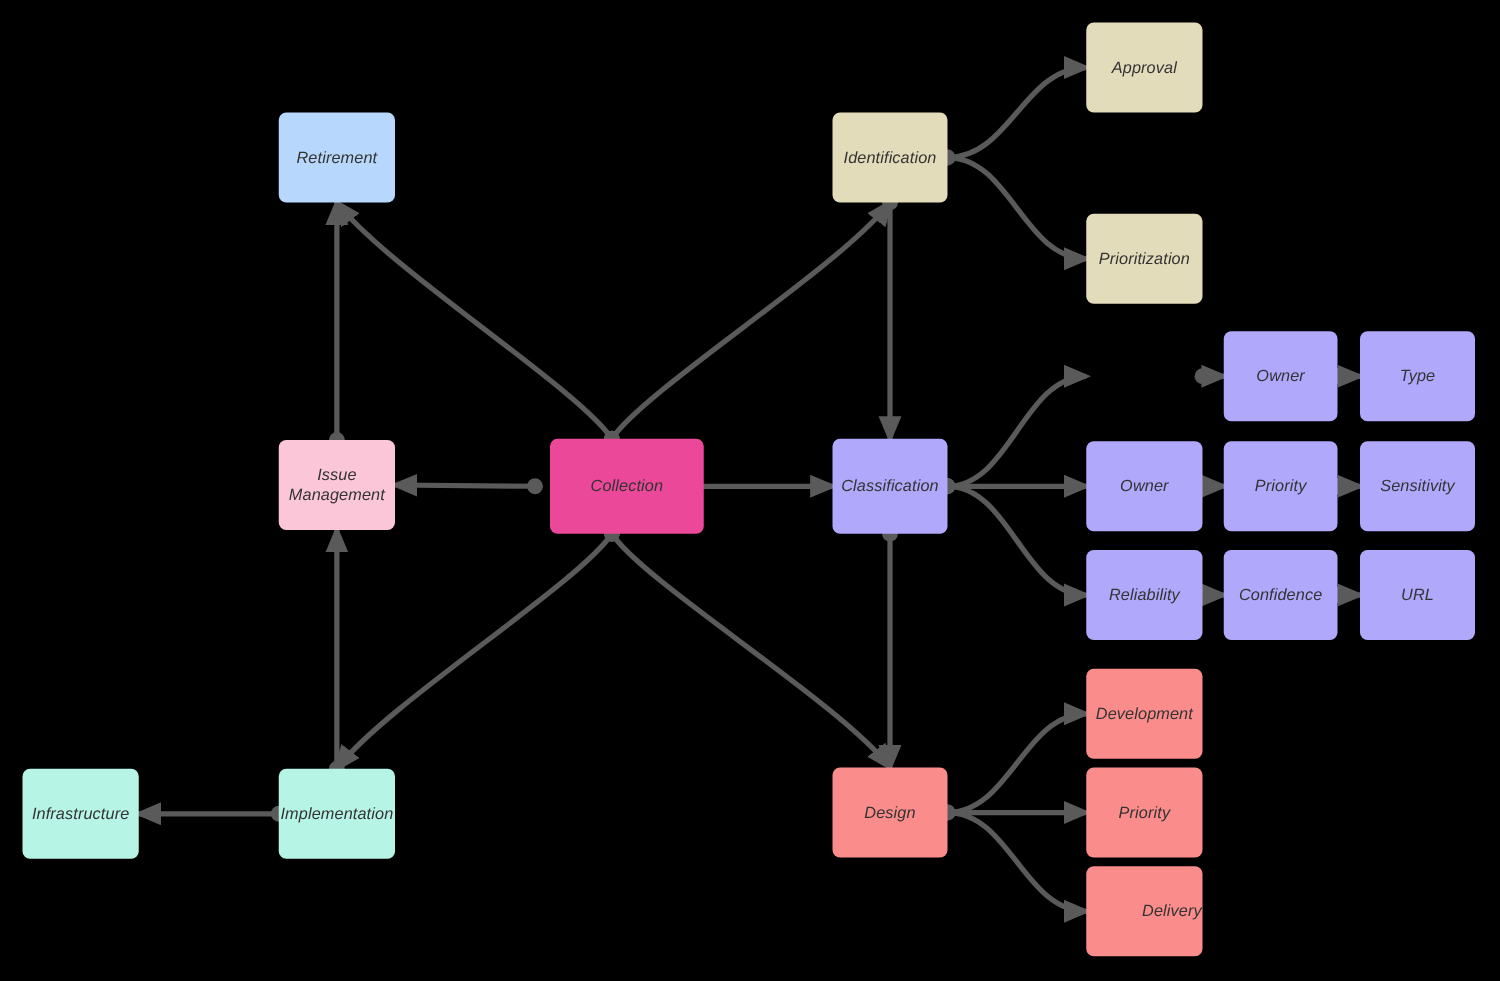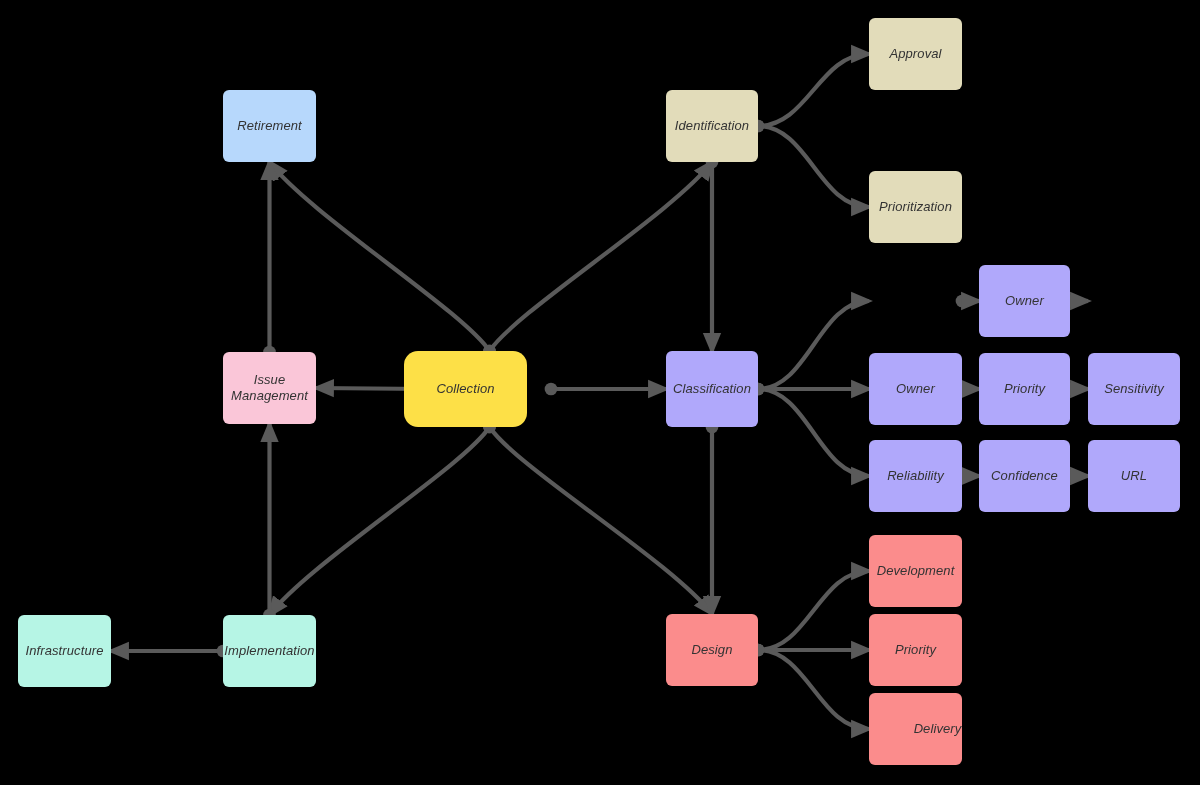--- a/index.html
+++ b/index.html
@@ -95,28 +95,31 @@
     <div class="node" style="left: 869px; top: 18px; width: 93px; height: 72px; background: rgb(226, 220, 186);">
       <span class="node-label">Approval</span>
     </div>
     <div class="node" style="left: 869px; top: 171px; width: 93px; height: 72px; background: rgb(226, 220, 186);">
       <span class="node-label">Prioritization</span>
     </div>
     <div class="node" style="left: 223px; top: 352px; width: 93px; height: 72px; background: rgb(250, 198, 216);">
       <span class="node-label">Issue
 Management</span>
     </div>
-    <div class="node" style="left: 404px; top: 351px; width: 123px; height: 76px; background: #fde047; border-radius: 14px;">
+    <div class="node" style="left: 440px; top: 351px; width: 123px; height: 76px; background: #ec4899;">
       <span class="node-label">Collection</span>
     </div>
     <div class="node" style="left: 666px; top: 351px; width: 92px; height: 76px; background: rgb(176, 168, 251);">
       <span class="node-label">Classification</span>
     </div>
     <div class="node" style="left: 979px; top: 265px; width: 91px; height: 72px; background: rgb(176, 168, 251);">
       <span class="node-label">Owner</span>
+    </div>
+    <div class="node" style="left: 1088px; top: 265px; width: 92px; height: 72px; background: rgb(176, 168, 251);">
+      <span class="node-label">Type</span>
     </div>
     <div class="node" style="left: 869px; top: 353px; width: 93px; height: 72px; background: rgb(176, 168, 251);">
       <span class="node-label">Owner</span>
     </div>
     <div class="node" style="left: 979px; top: 353px; width: 91px; height: 72px; background: rgb(176, 168, 251);">
       <span class="node-label">Priority</span>
     </div>
     <div class="node" style="left: 1088px; top: 353px; width: 92px; height: 72px; background: rgb(176, 168, 251);">
       <span class="node-label">Sensitivity</span>
     </div>

